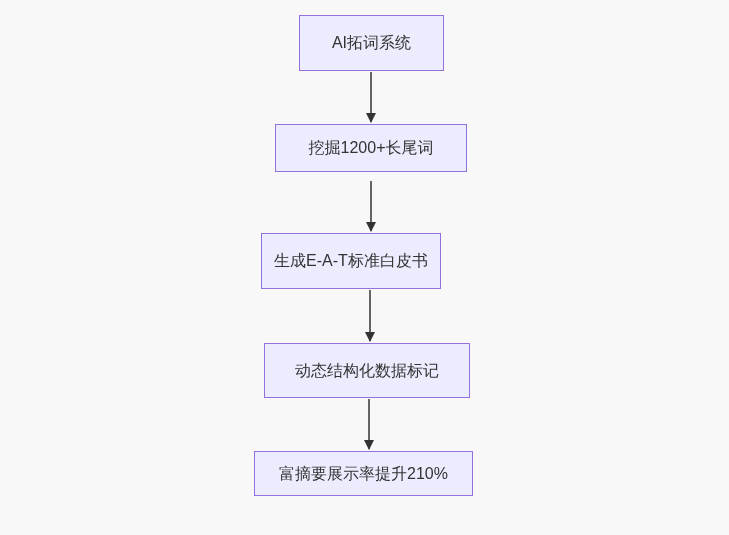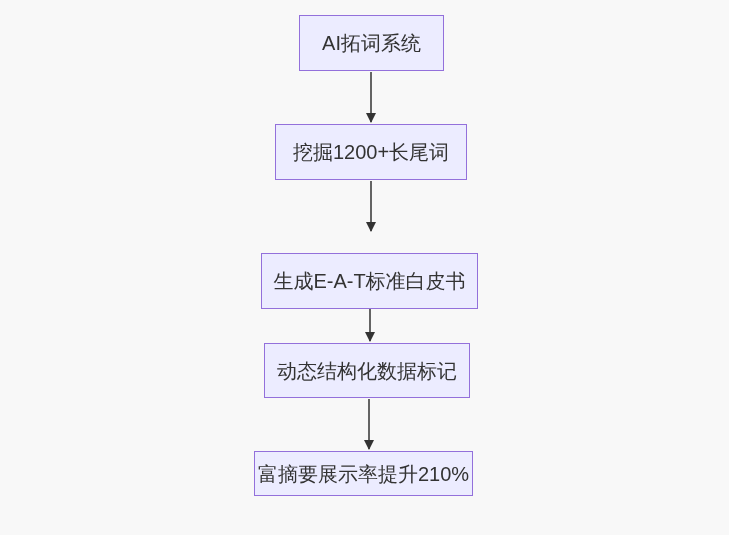--- a/index.html
+++ b/index.html
@@ -13,30 +13,30 @@
     height: 535px;
     background: #f8f8f8;
     overflow: hidden;
   }
   .node {
     position: absolute;
     box-sizing: border-box;
     background: #ECECFF;
     border: 1px solid #9370DB;
     color: #333333;
-    font-size: 20px;
+    font-size: 16px;
     display: flex;
     align-items: center;
     justify-content: center;
     text-align: center;
     line-height: 1.2;
   }
   .node-1 { left: 299px; top: 15px;  width: 145px; height: 56px; }
-  .node-2 { left: 275px; top: 124px; width: 192px; height: 56px; }
-  .node-3 { left: 261px; top: 233px; width: 217px; height: 56px; margin-top: 20px; }
+  .node-2 { left: 275px; top: 124px; width: 192px; height: 48px; }
+  .node-3 { left: 261px; top: 233px; width: 180px; height: 56px; }
   .node-4 { left: 264px; top: 343px; width: 206px; height: 55px; }
   .node-5 { left: 254px; top: 451px; width: 219px; height: 45px; }
   .edges-layer {
     position: absolute;
     left: 0;
     top: 0;
     width: 729px;
     height: 535px;
     pointer-events: none;
   }

